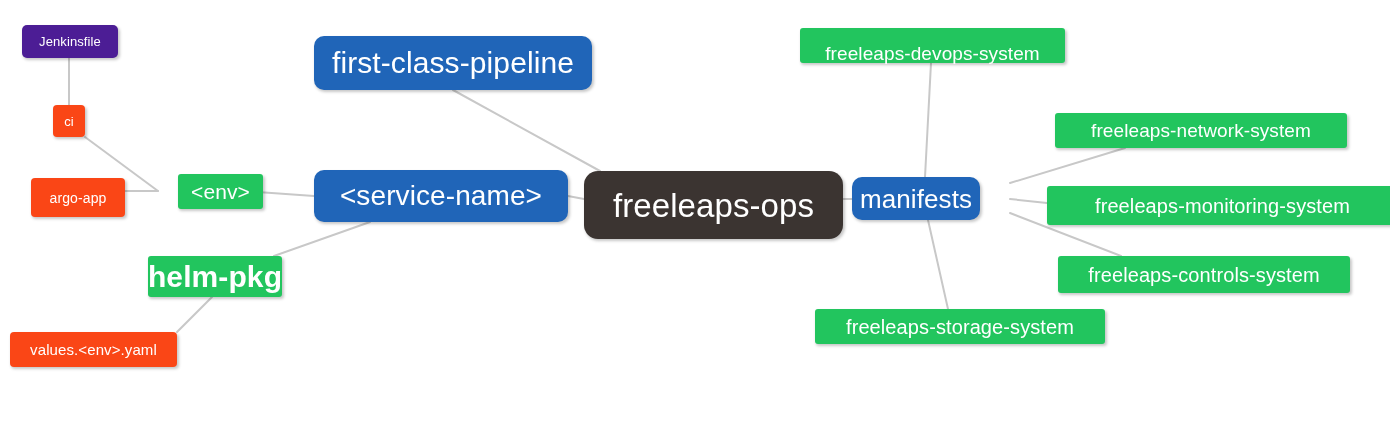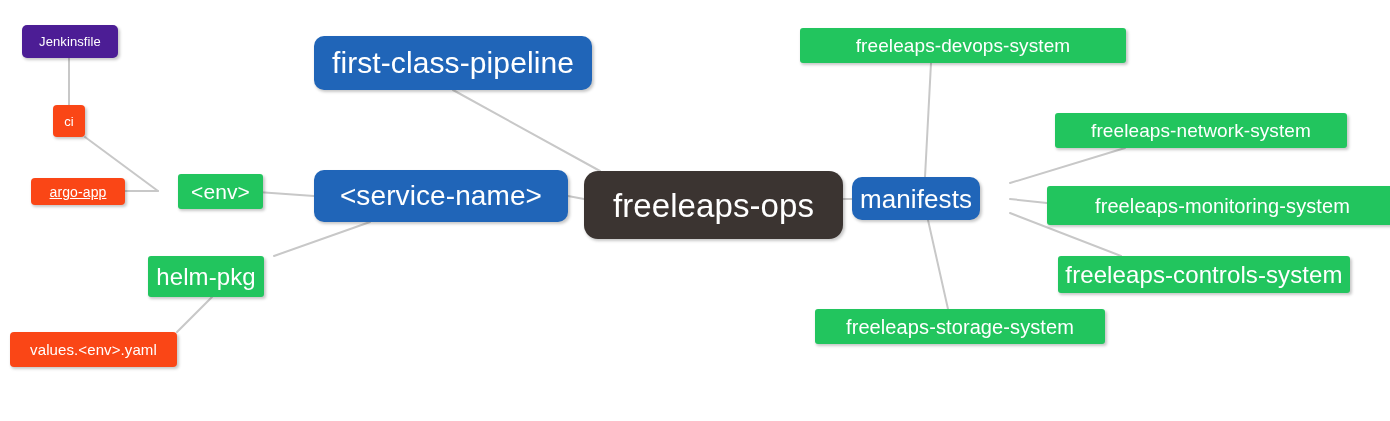--- a/index.html
+++ b/index.html
@@ -61,53 +61,53 @@
       <line x1="1010" y1="213" x2="1121" y2="256" stroke="#c8c8c8" stroke-width="2" stroke-linecap="round"></line>
       <line x1="928" y1="220" x2="948" y2="309" stroke="#c8c8c8" stroke-width="2" stroke-linecap="round"></line>
     </svg>
   <div id="node-layer">
       <div class="node n-orange" style="left: 22px; top: 25px; width: 96px; height: 33px; font-size: 13px;">
         <span>Jenkinsfile</span>
       </div>
       <div class="node n-red" style="left: 53px; top: 105px; width: 32px; height: 32px; font-size: 13px;">
         <span>ci</span>
       </div>
-      <div class="node n-red" style="left: 31px; top: 178px; width: 94px; height: 27px; font-size: 14px; text-decoration: underline;">
+      <div class="node n-red" style="left: 31px; top: 178px; width: 94px; height: 39px; font-size: 14px;">
         <span>argo-app</span>
       </div>
       <div class="node n-red" style="left: 10px; top: 332px; width: 167px; height: 35px; font-size: 15px;">
         <span>values.&lt;env&gt;.yaml</span>
       </div>
       <div class="node n-green" style="left: 158px; top: 174px; width: 85px; height: 35px; font-size: 21px; margin-left: 20px;">
         <span>&lt;env&gt;</span>
       </div>
-      <div class="node n-green" style="left: 148px; top: 256px; width: 116px; height: 41px; font-size: 24px;">
+      <div class="node n-green" style="left: 148px; top: 256px; width: 134px; height: 41px; font-size: 30px; font-weight: bold;">
         <span>helm-pkg</span>
       </div>
       <div class="node n-blue" style="left: 314px; top: 36px; width: 278px; height: 54px; font-size: 30px;">
         <span>first-class-pipeline</span>
       </div>
       <div class="node n-blue" style="left: 314px; top: 170px; width: 254px; height: 52px; font-size: 28px;">
         <span>&lt;service-name&gt;</span>
       </div>
       <div class="node n-root" style="left: 584px; top: 171px; width: 259px; height: 68px; font-size: 33px;">
         <span>freeleaps-ops</span>
       </div>
       <div class="node n-blue" style="left: 852px; top: 177px; width: 128px; height: 43px; font-size: 26px;">
         <span>manifests</span>
       </div>
-      <div class="node n-green" style="left: 800px; top: 28px; width: 326px; height: 35px; font-size: 19px;">
+      <div class="node n-green" style="left: 800px; top: 28px; width: 265px; height: 35px; font-size: 19px; align-items: flex-end;">
         <span>freeleaps-devops-system</span>
       </div>
       <div class="node n-green" style="left: 1055px; top: 113px; width: 292px; height: 35px; font-size: 19px;">
         <span>freeleaps-network-system</span>
       </div>
       <div class="node n-green" style="left: 1047px; top: 186px; width: 351px; height: 39px; font-size: 20px;">
         <span>freeleaps-monitoring-system</span>
       </div>
-      <div class="node n-green" style="left: 1058px; top: 256px; width: 292px; height: 37px; font-size: 24px;">
+      <div class="node n-green" style="left: 1058px; top: 256px; width: 292px; height: 37px; font-size: 20px;">
         <span>freeleaps-controls-system</span>
       </div>
       <div class="node n-green" style="left: 815px; top: 309px; width: 290px; height: 35px; font-size: 20px;">
         <span>freeleaps-storage-system</span>
       </div>
     </div>
 </div>
 
 </body></html>

